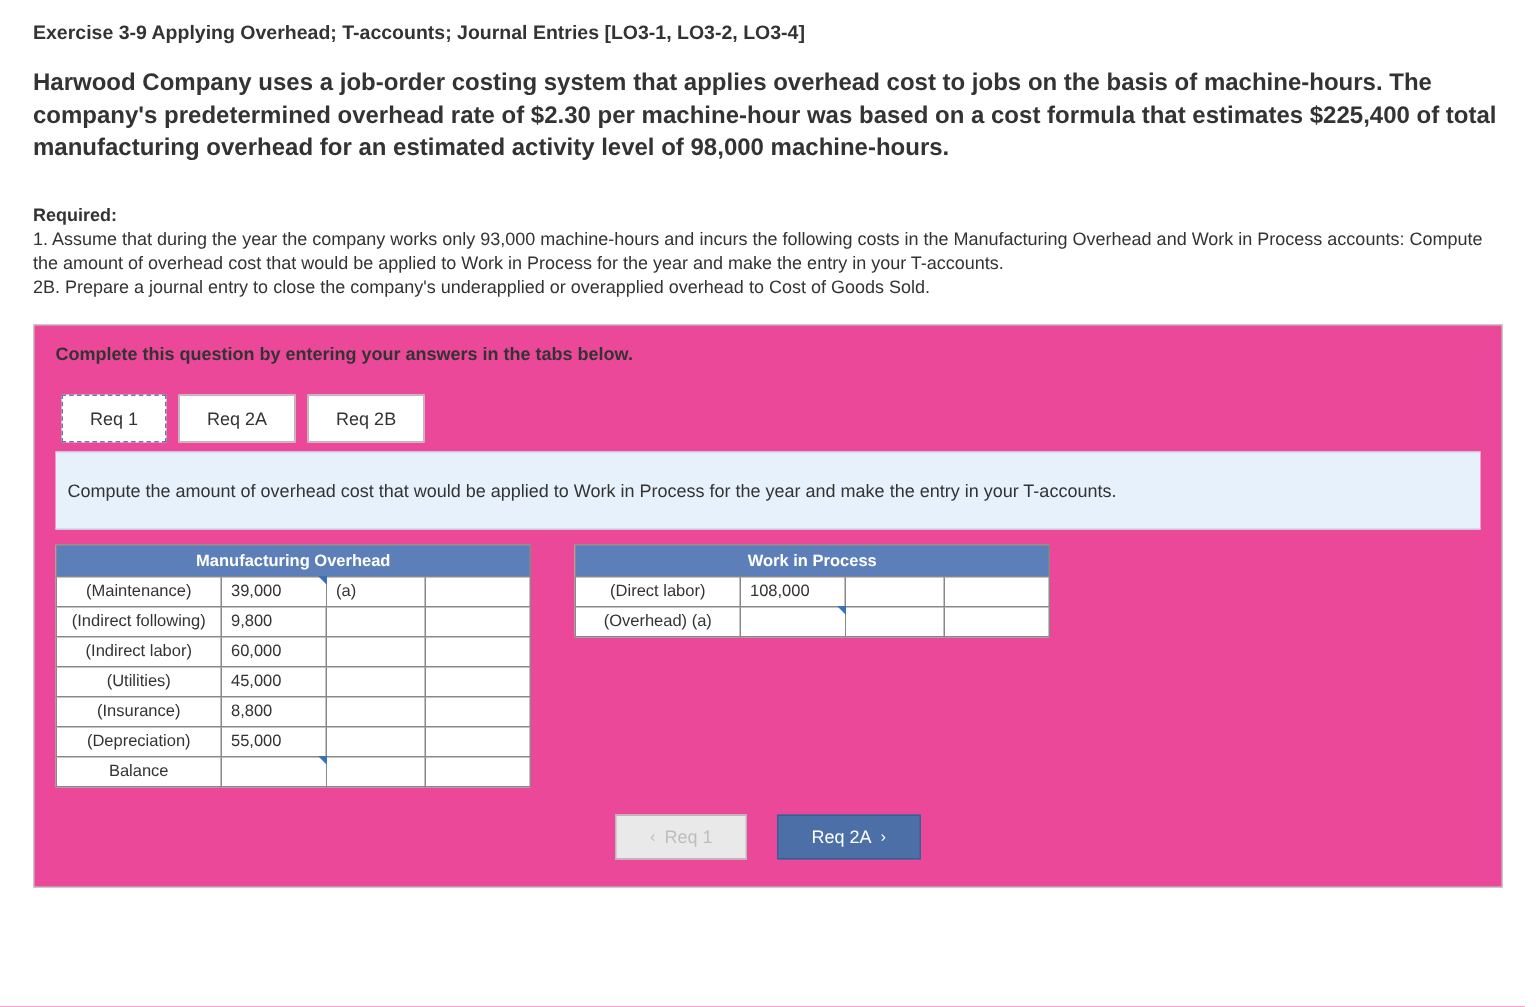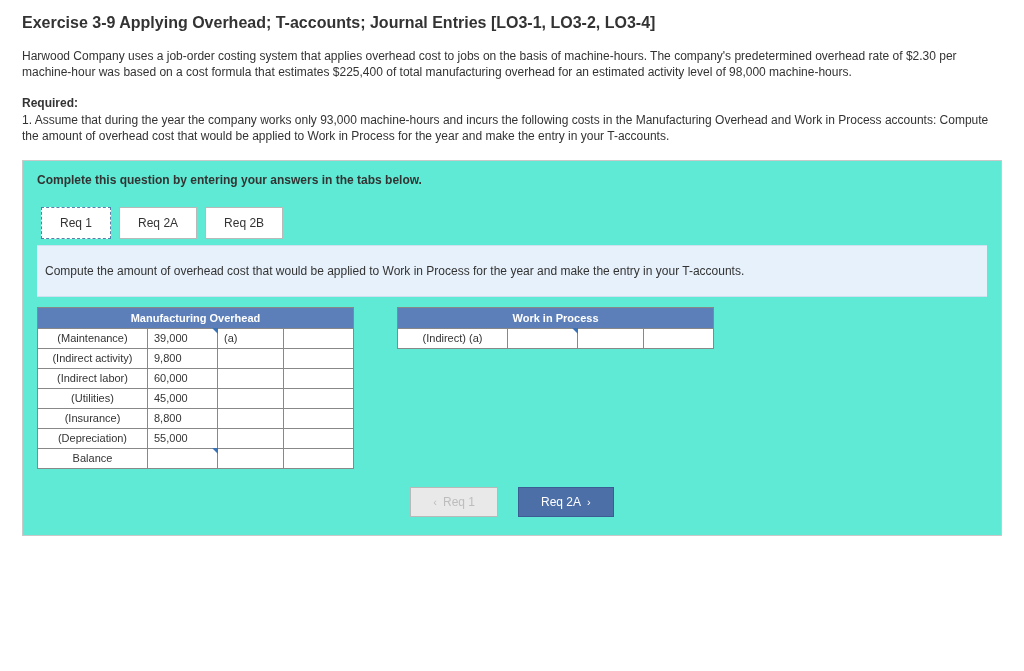--- a/index.html
+++ b/index.html
@@ -4,27 +4,27 @@
 <style>
   * { box-sizing: border-box; margin: 0; padding: 0; }
   body {
     font-family: Arial, sans-serif;
     font-size: 12px;
     color: #333;
     background: #fff;
     padding: 14px 22px;
     width: 1024px;
   }
-  .title { font-weight: bold; font-size: 16px; margin-bottom: 16px; }
-  .intro { font-size: 12px; line-height: 1.35; margin-bottom: 15px; }
+  .title { font-weight: bold; font-size: 13px; margin-bottom: 16px; }
+  .intro { font-size: 16px; line-height: 1.35; margin-bottom: 25px; font-weight: bold; }
   .required { font-size: 12px; line-height: 1.35; margin-bottom: 16px; }
   .required-label { font-weight: bold; }
   .panel {
     border: 1px solid #c9c9c9;
-    background: #5eead4;
+    background: #ec4899;
     padding: 12px 14px 18px;
   }
   .panel-instr { font-weight: bold; font-size: 12px; margin-bottom: 20px; }
   .tabs { display: flex; gap: 8px; margin-bottom: 6px; padding-left: 4px;}
   .tab {
     border: 1px solid #b9b9b9;
     background: #fff;
     padding: 8px 18px;
     font-size: 12px;
     color: #333;
@@ -35,21 +35,21 @@
     background: #fff;
   }
   .subinstr {
     background: #e7f1fb;
     border-top: 1px solid #cfe0ef;
     border-bottom: 1px solid #cfe0ef;
     padding: 18px 8px;
     font-size: 12px;
     margin-bottom: 10px;
   }
-  .taccounts-row { display: flex; gap: 43px; align-items: flex-start; margin-top:4px;}
+  .taccounts-row { display: flex; gap: 29px; align-items: flex-start; margin-top:4px;}
   table.taccount {
     border-collapse: collapse;
     font-size: 11px;
     background:#fff;
   }
   table.taccount th.header {
     background: #5d7fb9;
     color: #fff;
     font-weight: bold;
     text-align: center;
@@ -89,20 +89,21 @@
 </head>
 <body>
 
 <div class="title">Exercise 3-9 Applying Overhead; T-accounts; Journal Entries [LO3-1, LO3-2, LO3-4]</div>
 
 <div class="intro">Harwood Company uses a job-order costing system that applies overhead cost to jobs on the basis of machine-hours. The company's predetermined overhead rate of $2.30 per machine-hour was based on a cost formula that estimates $225,400 of total manufacturing overhead for an estimated activity level of 98,000 machine-hours.</div>
 
 <div class="required">
   <div class="required-label">Required:</div>
   <div>1. Assume that during the year the company works only 93,000 machine-hours and incurs the following costs in the Manufacturing Overhead and Work in Process accounts: Compute the amount of overhead cost that would be applied to Work in Process for the year and make the entry in your T-accounts.</div>
+  <div>2B. Prepare a journal entry to close the company's underapplied or overapplied overhead to Cost of Goods Sold.</div>
 </div>
 
 <div class="panel">
   <div class="panel-instr">Complete this question by entering your answers in the tabs below.</div>
 
   <div class="tabs">
     <div class="tab active">Req 1</div>
     <div class="tab">Req 2A</div>
     <div class="tab">Req 2B</div>
   </div>
@@ -116,21 +117,21 @@
           <tr>
             <th class="header" colspan="4">Manufacturing Overhead</th>
           </tr>
       <tr>
         <td class="label">(Maintenance)</td>
         <td class="val val-editable">39,000</td>
         <td class="side">(a)</td>
         <td class="val"></td>
       </tr>
       <tr>
-        <td class="label">(Indirect activity)</td>
+        <td class="label">(Indirect following)</td>
         <td class="val">9,800</td>
         <td class="side"></td>
         <td class="val"></td>
       </tr>
       <tr>
         <td class="label">(Indirect labor)</td>
         <td class="val">60,000</td>
         <td class="side"></td>
         <td class="val"></td>
       </tr>
@@ -160,21 +161,27 @@
       </tr>
     </tbody>
       </table>
 
     <table class="taccount wip-table">
       <tbody>
           <tr>
             <th class="header" colspan="4">Work in Process</th>
           </tr>
       <tr>
-        <td class="label">(Indirect) (a)</td>
+        <td class="label">(Direct labor)</td>
+        <td class="val">108,000</td>
+        <td class="side"></td>
+        <td class="val"></td>
+      </tr>
+      <tr>
+        <td class="label">(Overhead) (a)</td>
         <td class="val val-editable"></td>
         <td class="side"></td>
         <td class="val"></td>
       </tr>
     </tbody>
       </table>
 
   </div>
 
   <div class="navbtns">

